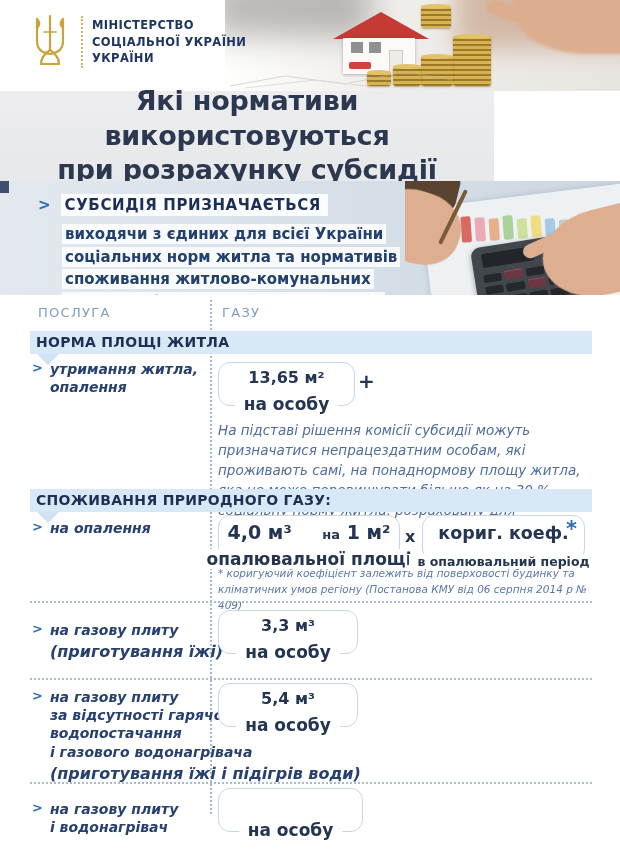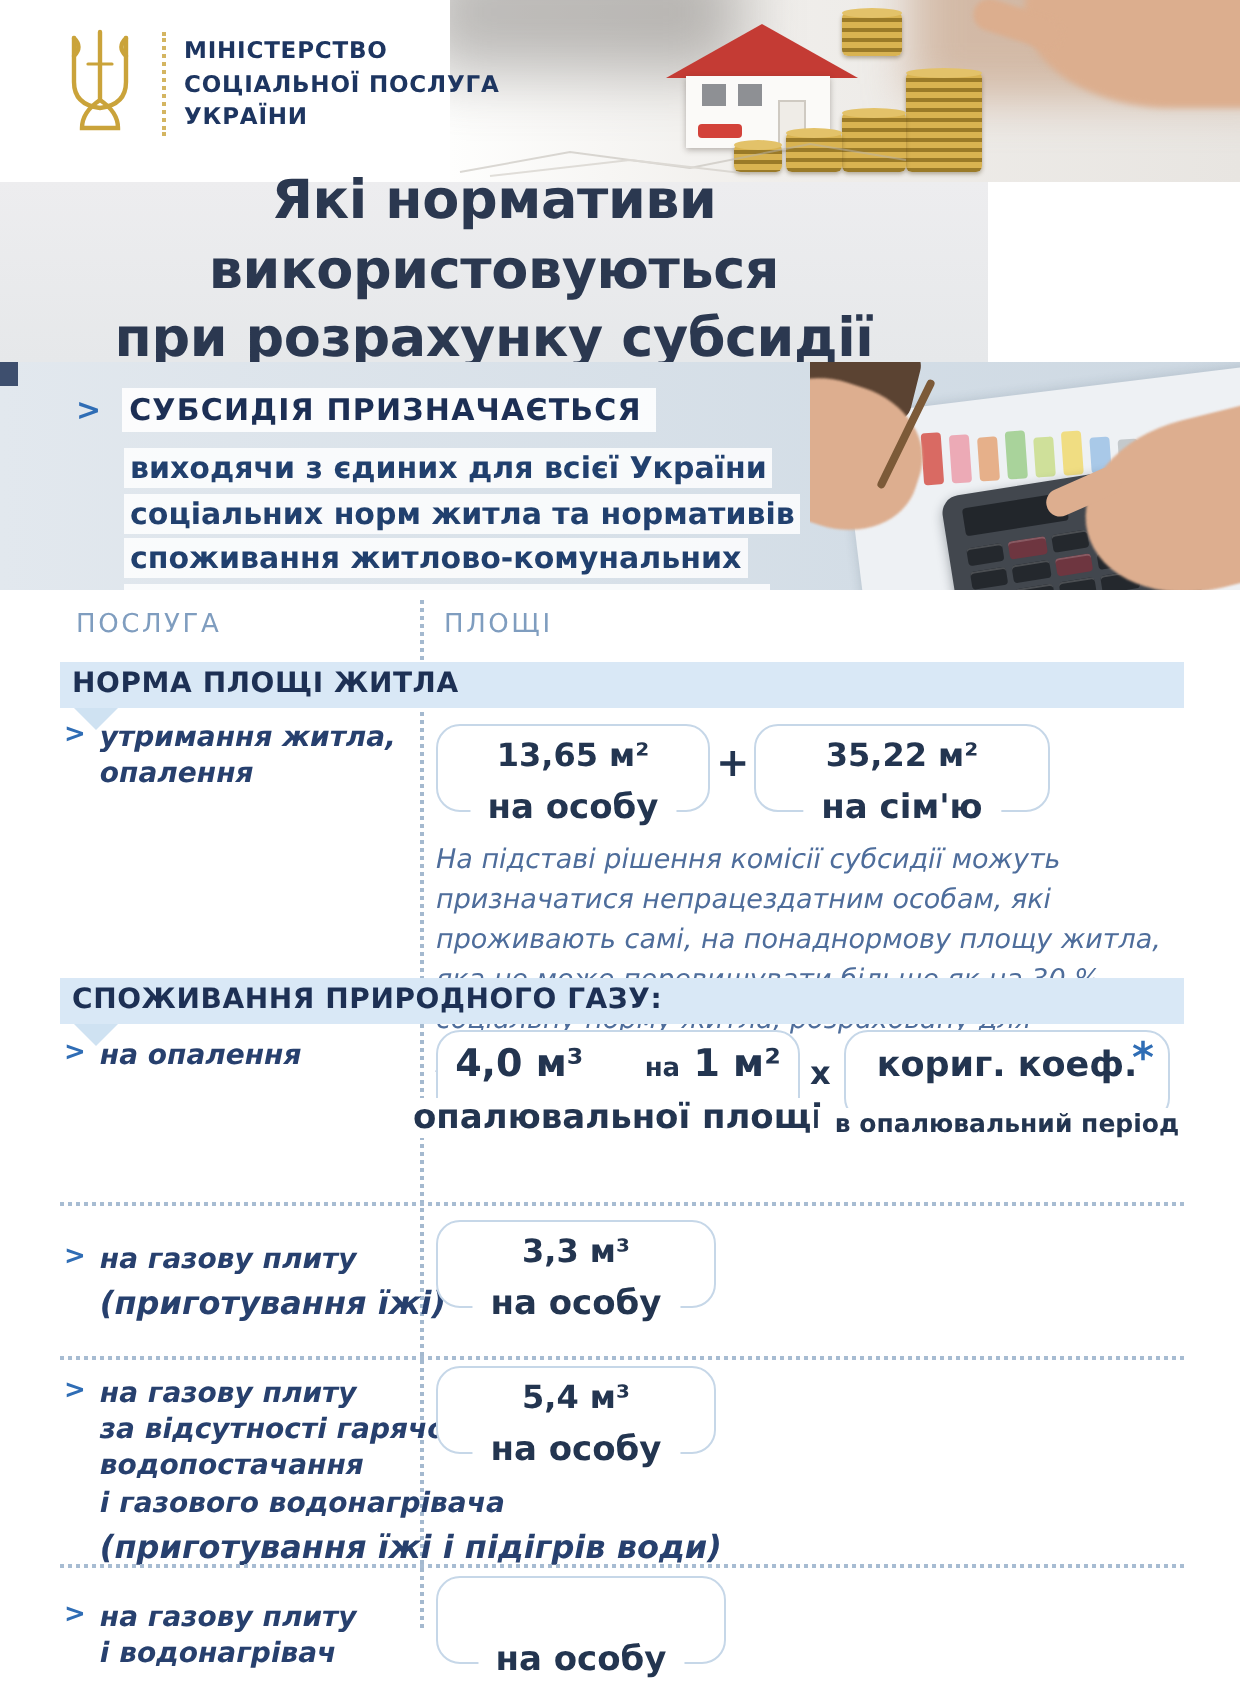--- a/index.html
+++ b/index.html
@@ -137,21 +137,21 @@
           <path d="M22 4 v34"></path>
           <path d="M9 7 v22 c0 8 5 12 13 13 c8 -1 13 -5 13 -13 V7"></path>
           <path d="M9 7 c3 3 3 6 0 9 M35 7 c-3 3 -3 6 0 9"></path>
           <path d="M22 38 c-6 4 -9 9 -9 14 h18 c0 -5 -3 -10 -9 -14"></path>
           <path d="M16 20 h12" stroke-width="1.6"></path>
         </g>
       </svg>
       <div class="logo-sep"></div>
       <div class="ministry-name">
         <div>МІНІСТЕРСТВО</div>
-        <div>СОЦІАЛЬНОЇ ПОСЛУГА</div>
+        <div>СОЦІАЛЬНОЇ УКРАЇНИ</div>
         <div>УКРАЇНИ</div>
       </div>
     </div>
   </header>
 
   <section class="title-band">
     <div class="main-title">
       <div>Які нормативи використовуються</div>
       <div>при розрахунку субсидії</div>
     </div>
@@ -200,60 +200,57 @@
     <div class="intro-content">
       <div class="intro-head-row">
         <span class="chev">&gt;</span>
         <span class="intro-heading">СУБСИДІЯ ПРИЗНАЧАЄТЬСЯ</span>
       </div>
       <p class="intro-body"><span class="hl">виходячи з єдиних для всієї України соціальних норм житла та нормативів споживання житлово-комунальних послуг, які встановлено постановою Уряду від 06.08.2014 № 409</span> </p>
     </div>
   </section>
 
   <div class="col-head" style="left:38px">ПОСЛУГА</div>
-  <div class="col-head" style="left:222px">ПЛОЩІ</div>
+  <div class="col-head" style="left:222px">ГАЗУ</div>
   <div class="vdivider"></div>
 
   <div class="band" style="top:331px">НОРМА ПЛОЩІ ЖИТЛА</div>
 
   <div class="row-label" style="top:360px">
     <span class="chev">&gt;</span>
     <div class="label-main">утримання житла,
 опалення</div>
   </div>
 
   <div class="value-box" style="left:218px;top:362px;width:137px">
     <div class="val">13,65 м²</div>
     <div class="unit">на особу</div>
   </div>
   <div class="op" style="left:358px;top:369px">+</div>
-  <div class="value-box" style="left:377px;top:362px;width:148px">
-    <div class="val">35,22 м²</div>
-    <div class="unit">на сім'ю</div>
-  </div>
 
   <div class="area-note">На підставі рішення комісії субсидії можуть призначатися непрацездатним особам, які проживають самі, на понаднормову площу житла, яка не може перевищувати більше як на 30 % соціальну норму житла, розраховану для домогосподарства</div>
 
   <div class="band" style="top:489px">СПОЖИВАННЯ ПРИРОДНОГО ГАЗУ:</div>
 
   <div class="row-label" style="top:519px">
     <span class="chev">&gt;</span>
     <div class="label-main">на опалення</div>
   </div>
 
   <div class="value-box" style="left:218px;top:515px;width:182px;height:46px">
     <div class="val" style="font-size:19px"><span>4,0 м³</span> <span class="small-mid">на</span> <span>1 м²</span></div>
     <div class="unit">опалювальної площі</div>
   </div>
   <div class="op" style="left:405px;top:527px;font-size:16px">х</div>
   <div class="value-box" style="left:422px;top:515px;width:163px;height:46px">
     <div class="val" style="font-size:17.5px;margin-top:7px">кориг. коеф.</div>
     <span class="asterisk">*</span>
     <div class="unit" style="font-size:12.5px">в опалювальний період</div>
   </div>
+  <div class="footnote">* коригуючий коефіцієнт залежить від поверховості будинку та кліматичних умов регіону (Постанова КМУ від 06 серпня 2014 р № 409)</div>
 
   <div class="hsep" style="top:601px"></div>
 
   <div class="row-label" style="top:621px">
     <span class="chev">&gt;</span>
     <div>
       <div class="label-main">на газову плиту</div>
       <div class="label-sub">(приготування їжі)</div>
     </div>
   </div>

